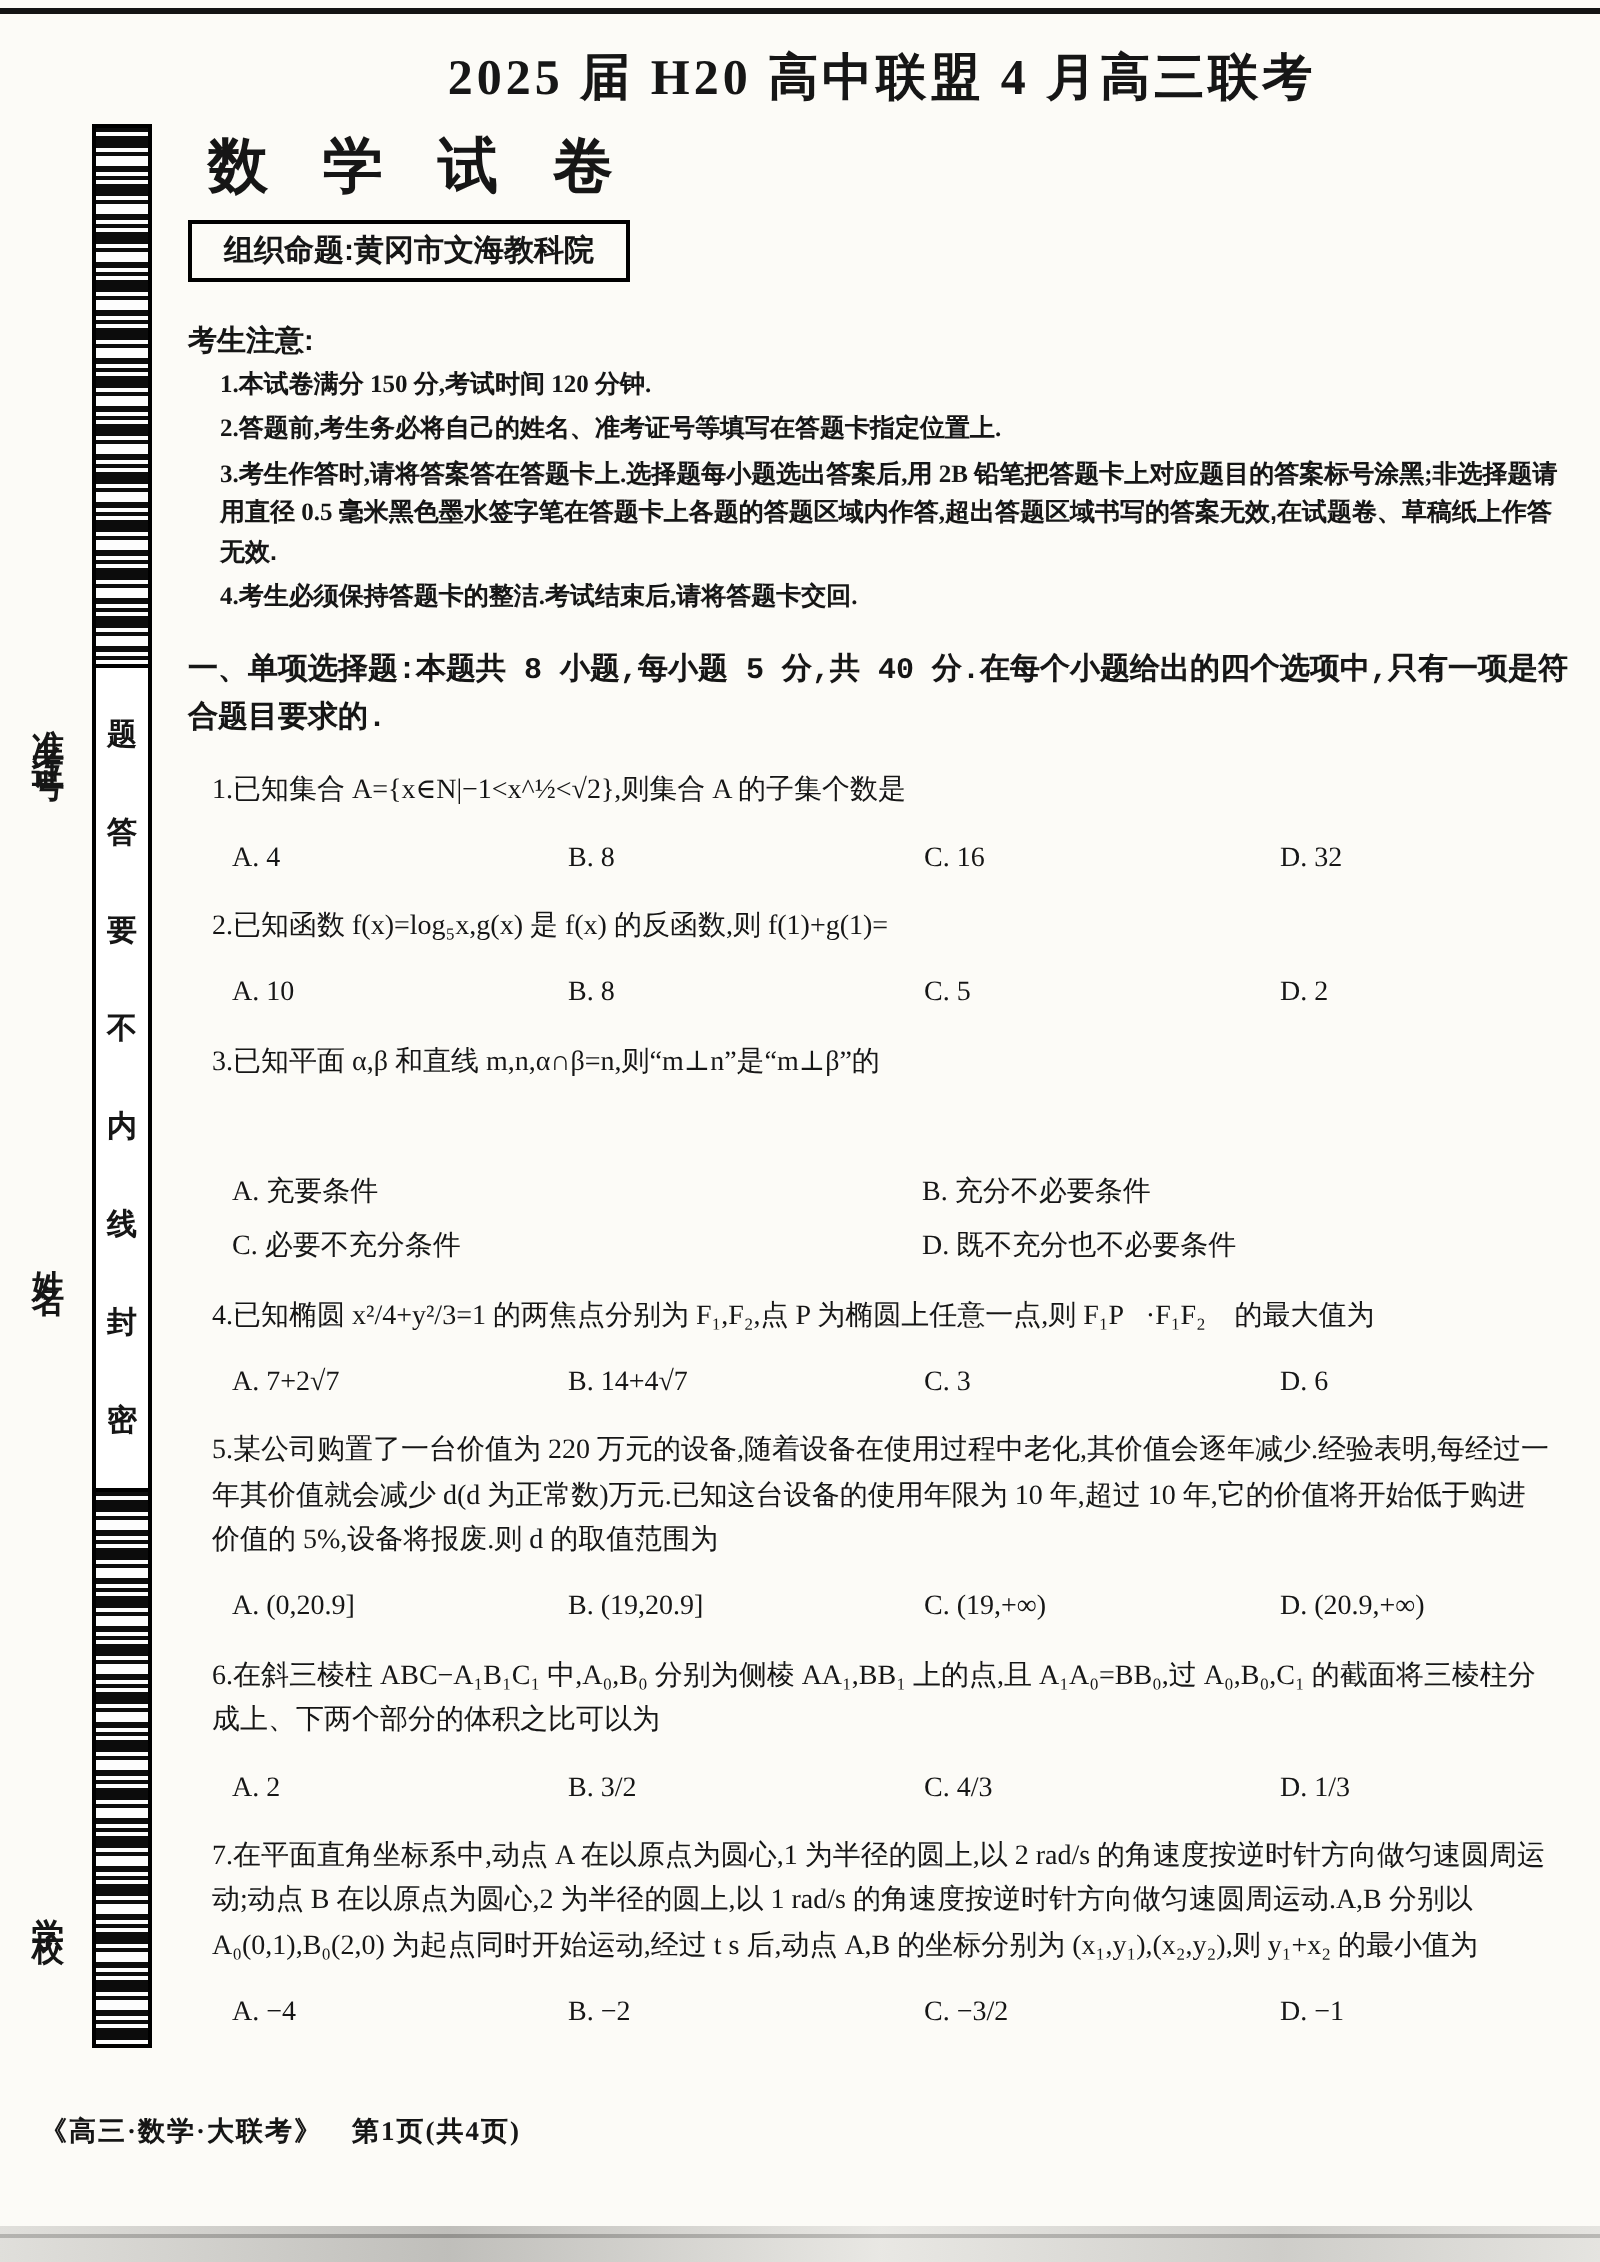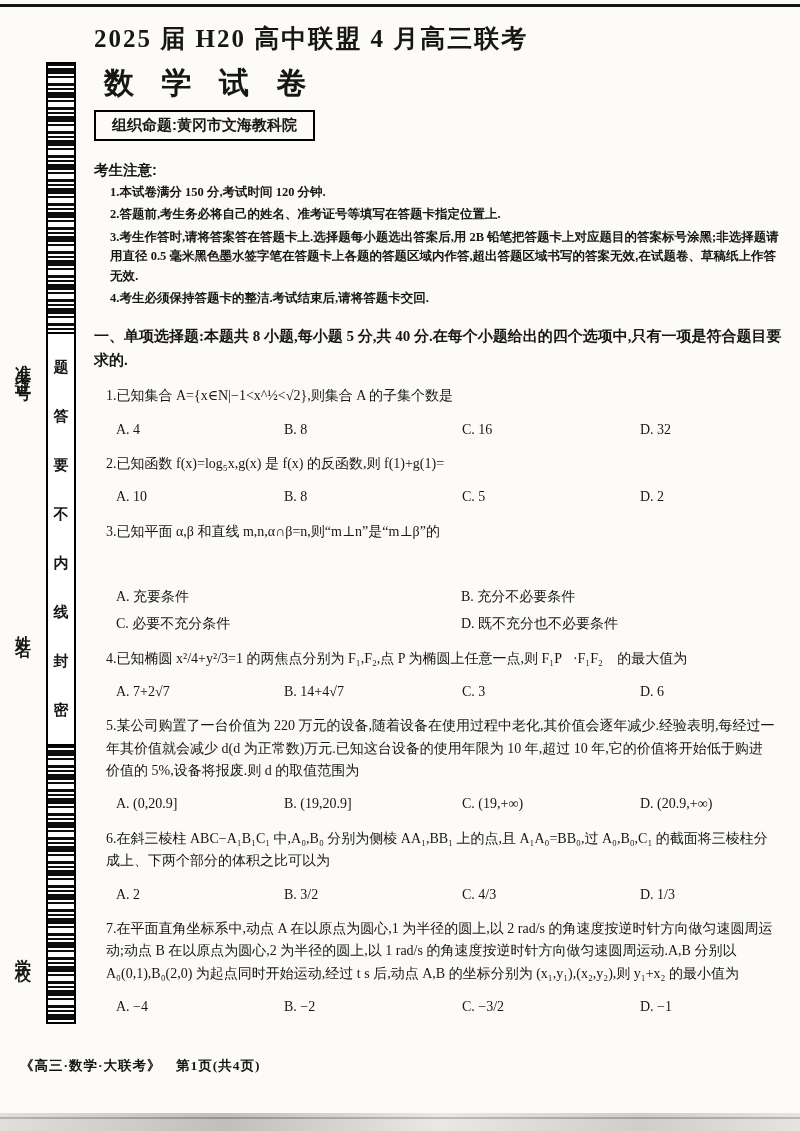--- a/index.html
+++ b/index.html
@@ -80,21 +80,21 @@
   }
 
   
   .main {
     position: absolute;
     left: 94px; top: 14px;
     width: 694px;
   }
   .title {
     margin: 8px 0 0 0;
-    text-align: left;
+    text-align: center;
     font-size: 25px;
     font-weight: bold;
     letter-spacing: 2px;
   }
   .subtitle {
     margin: 8px 0 6px 0;
     text-align: left;
     font-size: 30px;
     font-weight: bold;
     letter-spacing: 10px;
@@ -120,21 +120,21 @@
     margin: 3px 0 0 0;
     padding-left: 16px;
     font-size: 12.5px;
     font-weight: bold;
     line-height: 1.55;
   }
   .notice-item .hei { font-family: "Liberation Sans", "DejaVu Sans", sans-serif; }
 
   .section-heading {
     margin-top: 16px;
-    font-family: Liberation Serif, serif;
+    font-family: Liberation Mono, monospace;
     font-weight: bold;
     font-size: 15px;
     line-height: 1.6;
   }
 
   .question { margin-top: 13px; }
   .stem {
     margin: 12px;
     font-size: 14px;
     line-height: 1.6;

